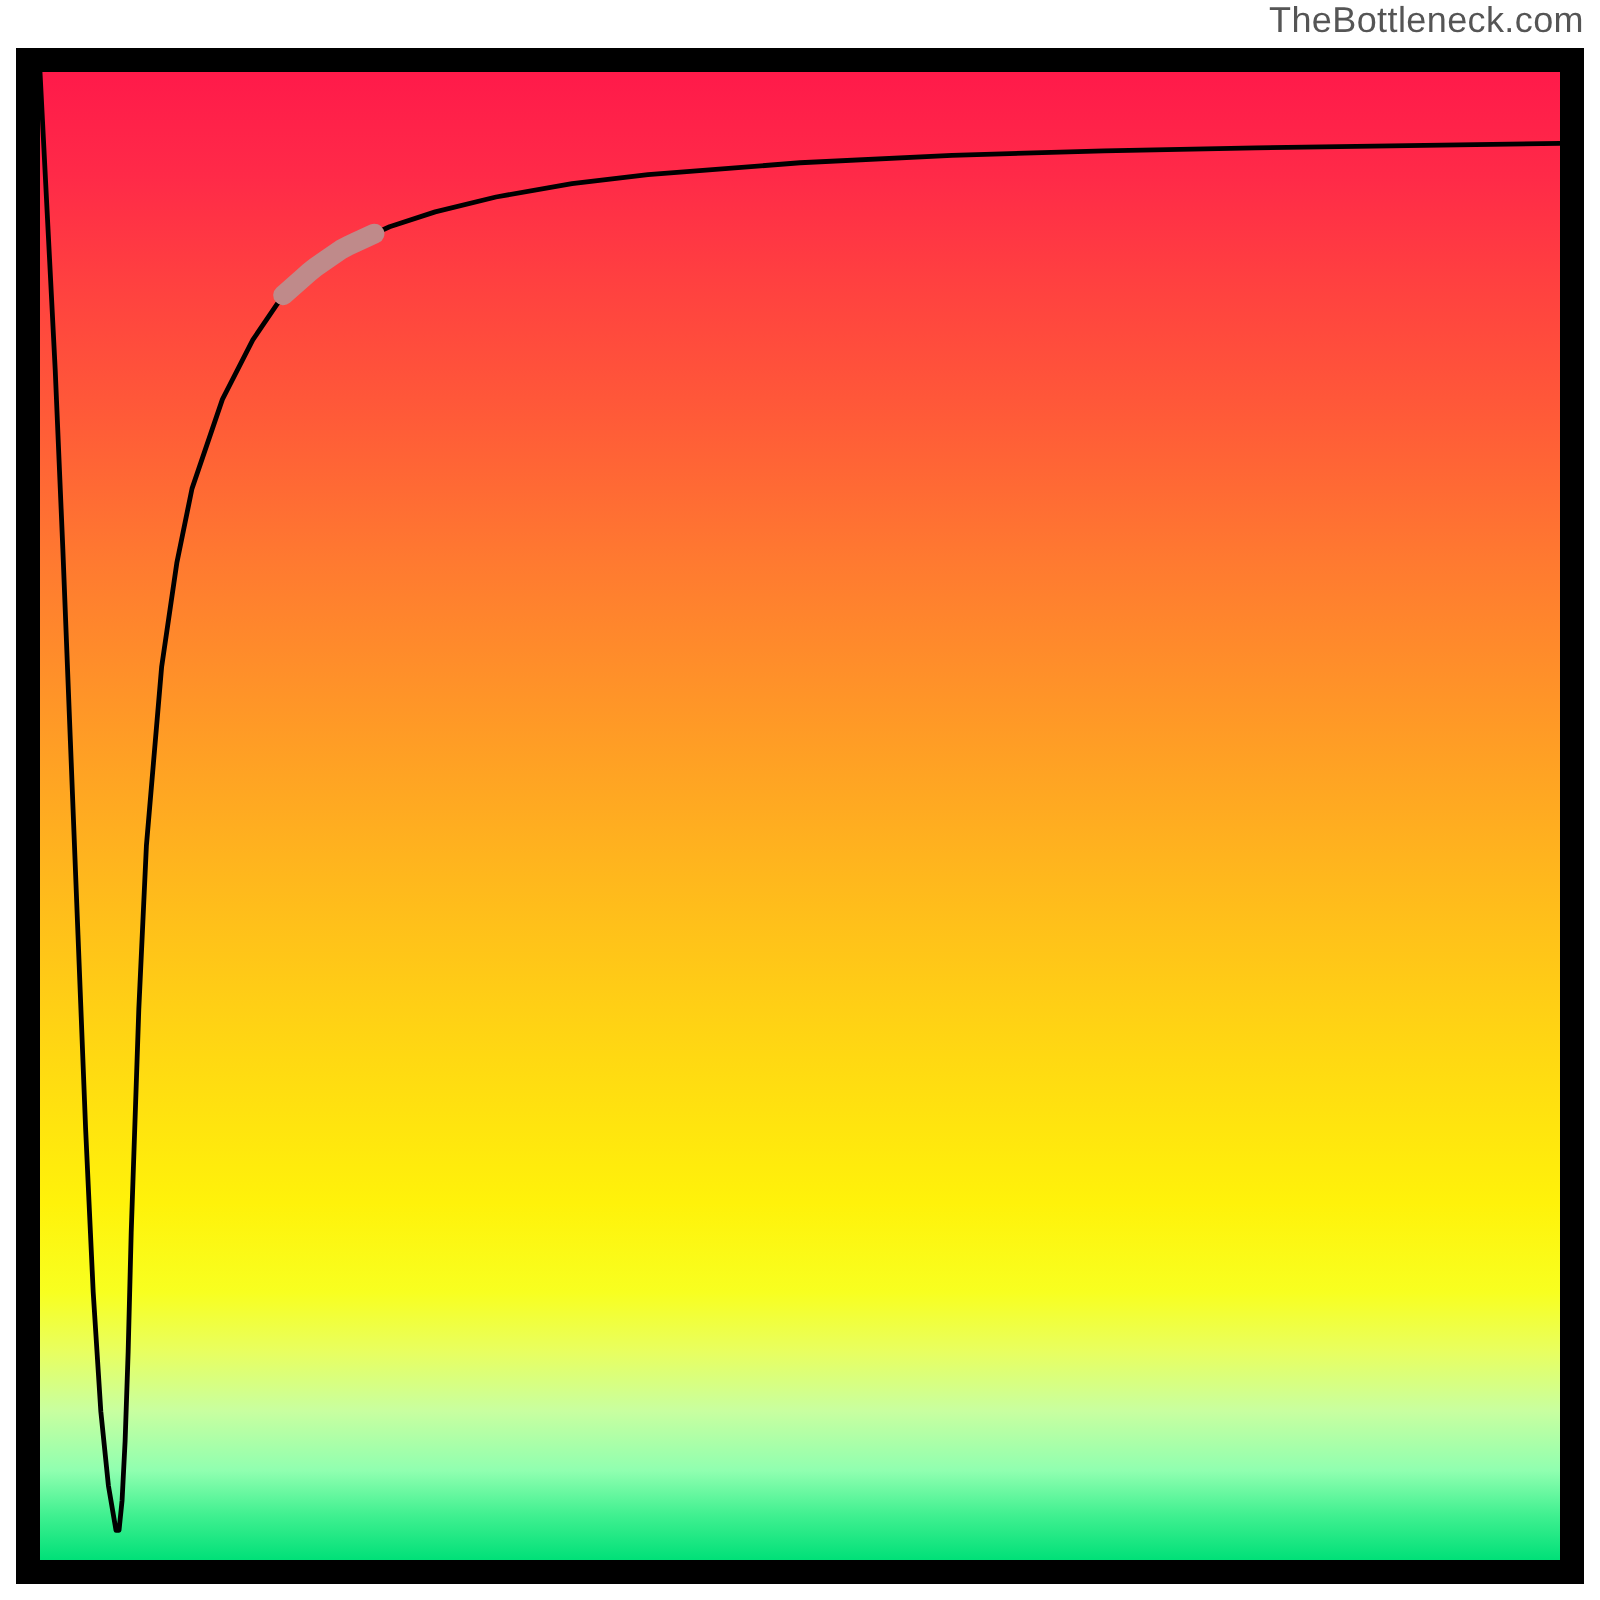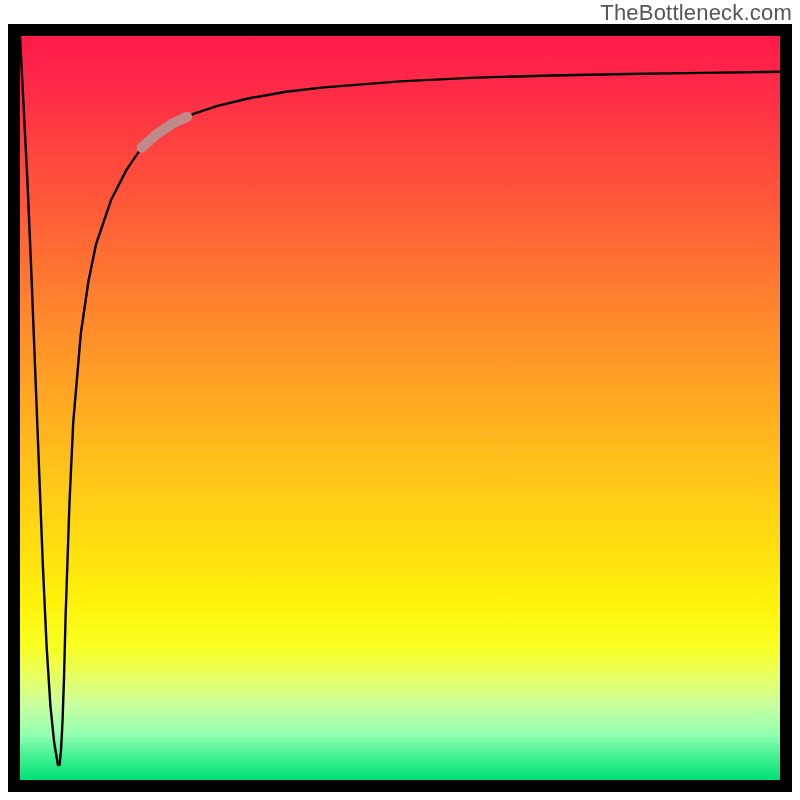--- a/index.html
+++ b/index.html
@@ -51,21 +51,21 @@
     position: absolute;
     inset: 0;
     width: 100%;
     height: 100%;
   }
   .watermark {
     position: absolute;
     top: 0;
     right: 8px;
     font-family: Arial, Helvetica, sans-serif;
-    font-size: 22px;
+    font-size: 18px;
     color: #555;
     letter-spacing: 0.2px;
     user-select: none;
   }
 </style>
 </head>
 <body>
 
 <div class="chart-container">
   <div class="watermark">TheBottleneck.com</div>

